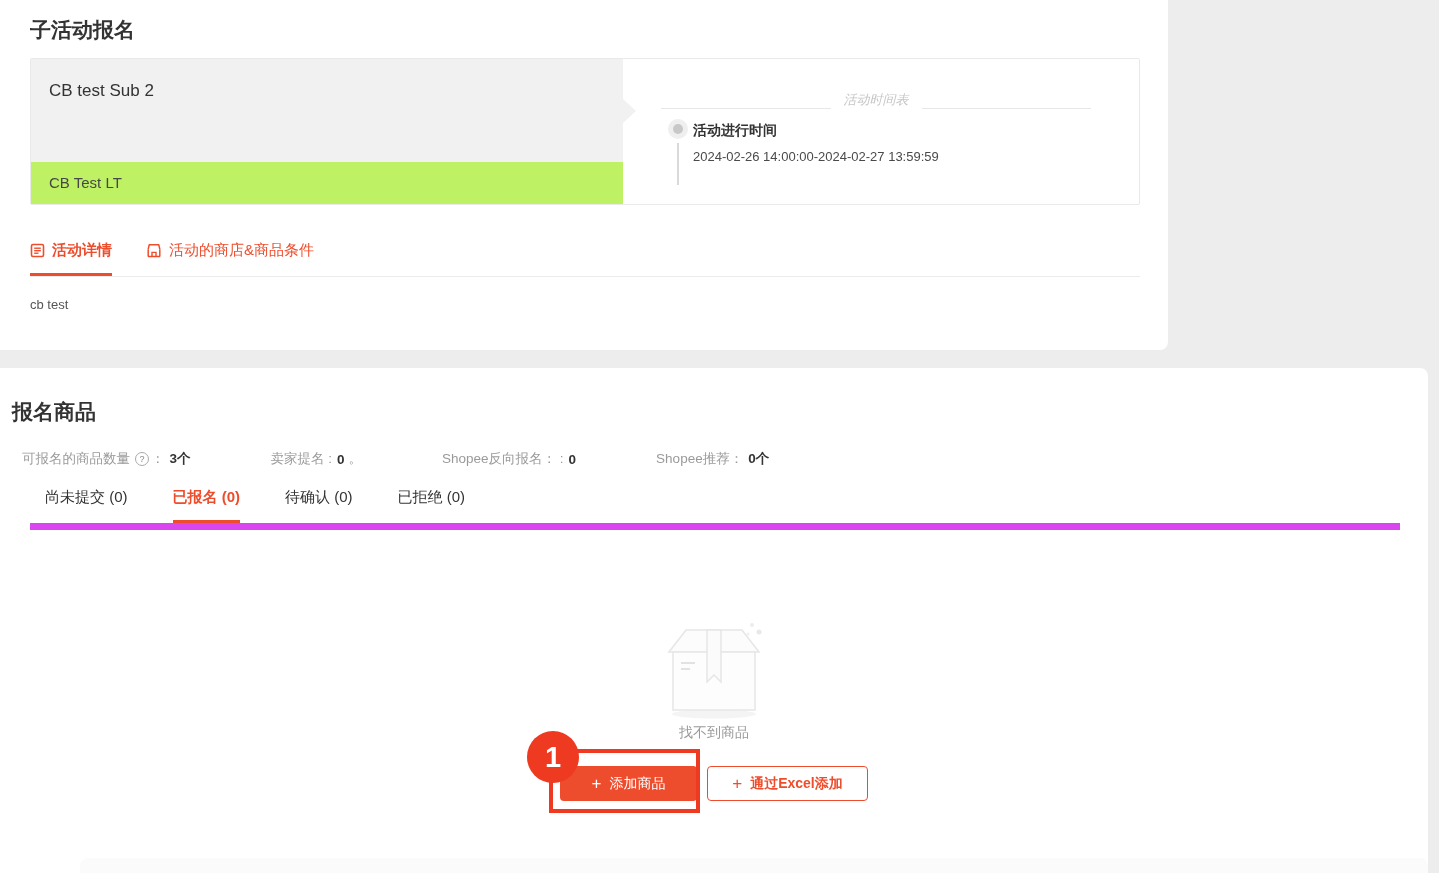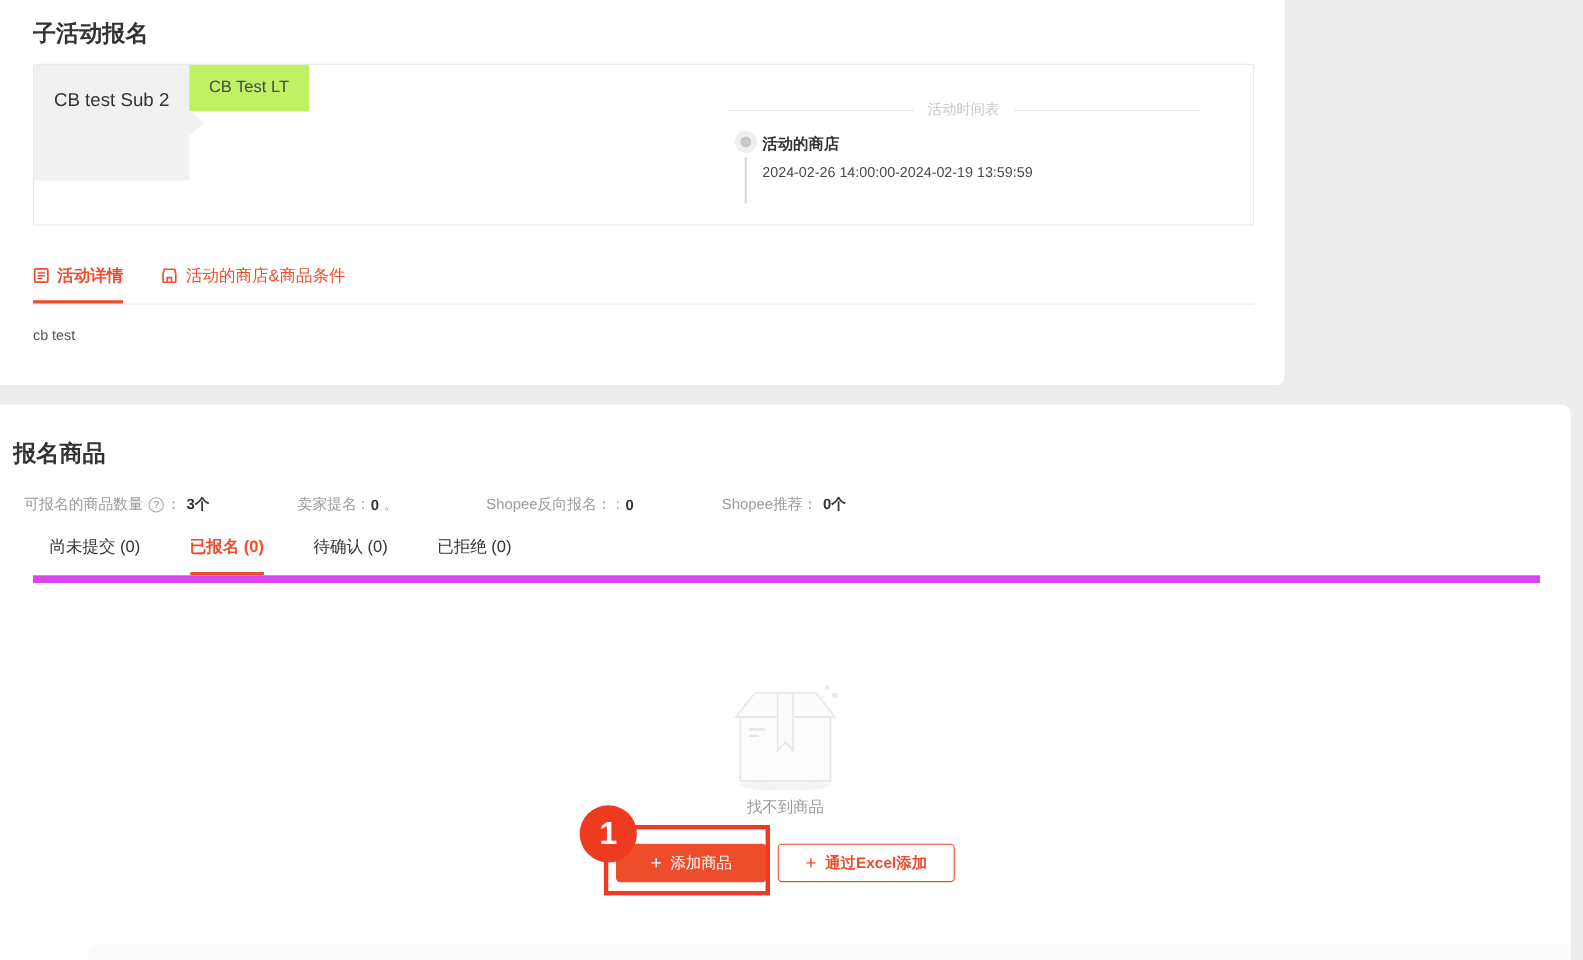--- a/index.html
+++ b/index.html
@@ -29,41 +29,41 @@
     background: #ededee;
   }
   .page-title { margin: 16px 0 0 30px; font-size: 21px; font-weight: 700; color: #333; }
 
   
   .activity-card {
     margin: 14px 28px 0 30px; height: 147px;
     border: 1px solid #e9e9e9; border-radius: 2px;
     display: flex; overflow: visible; background: #fff;
   }
-  .subact-list { width: 592px; flex: none; display: flex; }
+  .subact-list { width: 592px; flex: none; display: flex; flex-direction: column; }
   .subact-item.selected {
     height: 105px; background: #f1f1f2; position: relative;
     padding: 22px 18px 0; font-size: 17px; font-weight: 500; color: #333;
   }
   .subact-item.selected::after {
     content: ""; position: absolute; right: -13px; top: 50%;
     transform: translateY(-50%);
     border-left: 13px solid #f1f1f2;
     border-top: 12px solid transparent;
     border-bottom: 12px solid transparent;
     z-index: 1;
   }
   .subact-item.other {
     height: 42px; background: #bef264; padding: 0 18px;
     line-height: 42px; font-size: 15px; color: #474747;
   }
 
   
   .timeline { flex: 1; padding-top: 32px; }
-  .tl-header { display: flex; align-items: center; margin: 0 48px 0 38px; height: 18px; }
+  .tl-header { display: flex; align-items: flex-end; margin: 0 48px 0 38px; height: 18px; font-style: italic; }
   .tl-line { flex: 1; height: 1px; background: #e7e7e7; }
   .tl-title { margin: 0 13px; font-size: 13px; color: #c6c6c6; white-space: nowrap; }
   .tl-items { display: flex; margin-top: 12px; padding-left: 50px; }
   .tl-item { position: relative; padding-left: 20px; }
   .tl-item.first { width: 356px; flex: none; }
   .tl-item.second { flex: 1; }
   .tl-dot { position: absolute; left: 0; top: 3px; width: 10px; height: 10px; border-radius: 50%; }
   .tl-item.active .tl-dot { background: #ee4d2d; box-shadow: 0 0 0 5px #fbe3dd; }
   .tl-item.pending .tl-dot { background: #c8c8c8; box-shadow: 0 0 0 5px #efefef; }
   .tl-vline { position: absolute; left: 4px; top: 22px; width: 2px; height: 42px; }
@@ -160,23 +160,23 @@
     <div class="timeline">
       <div class="tl-header">
         <span class="tl-line"></span>
         <span class="tl-title">活动时间表</span>
         <span class="tl-line"></span>
       </div>
       <div class="tl-items">
         <div class="tl-item second pending">
           <span class="tl-dot"></span>
           <span class="tl-vline"></span>
-          <div class="tl-label">活动的商店</div>
+          <div class="tl-label">活动进行时间</div>
           <div class="tl-dates">
-            <div>2024-02-26 14:00:00-2024-02-19 13:59:59</div>
+            <div>2024-02-26 14:00:00-2024-02-27 13:59:59</div>
           </div>
         </div>
       </div>
     </div>
   </div>
 
   <div class="dtabs-wrap">
     <div class="dtab active">
       <span>
         <svg width="15" height="15" viewBox="0 0 15 15" fill="none">

